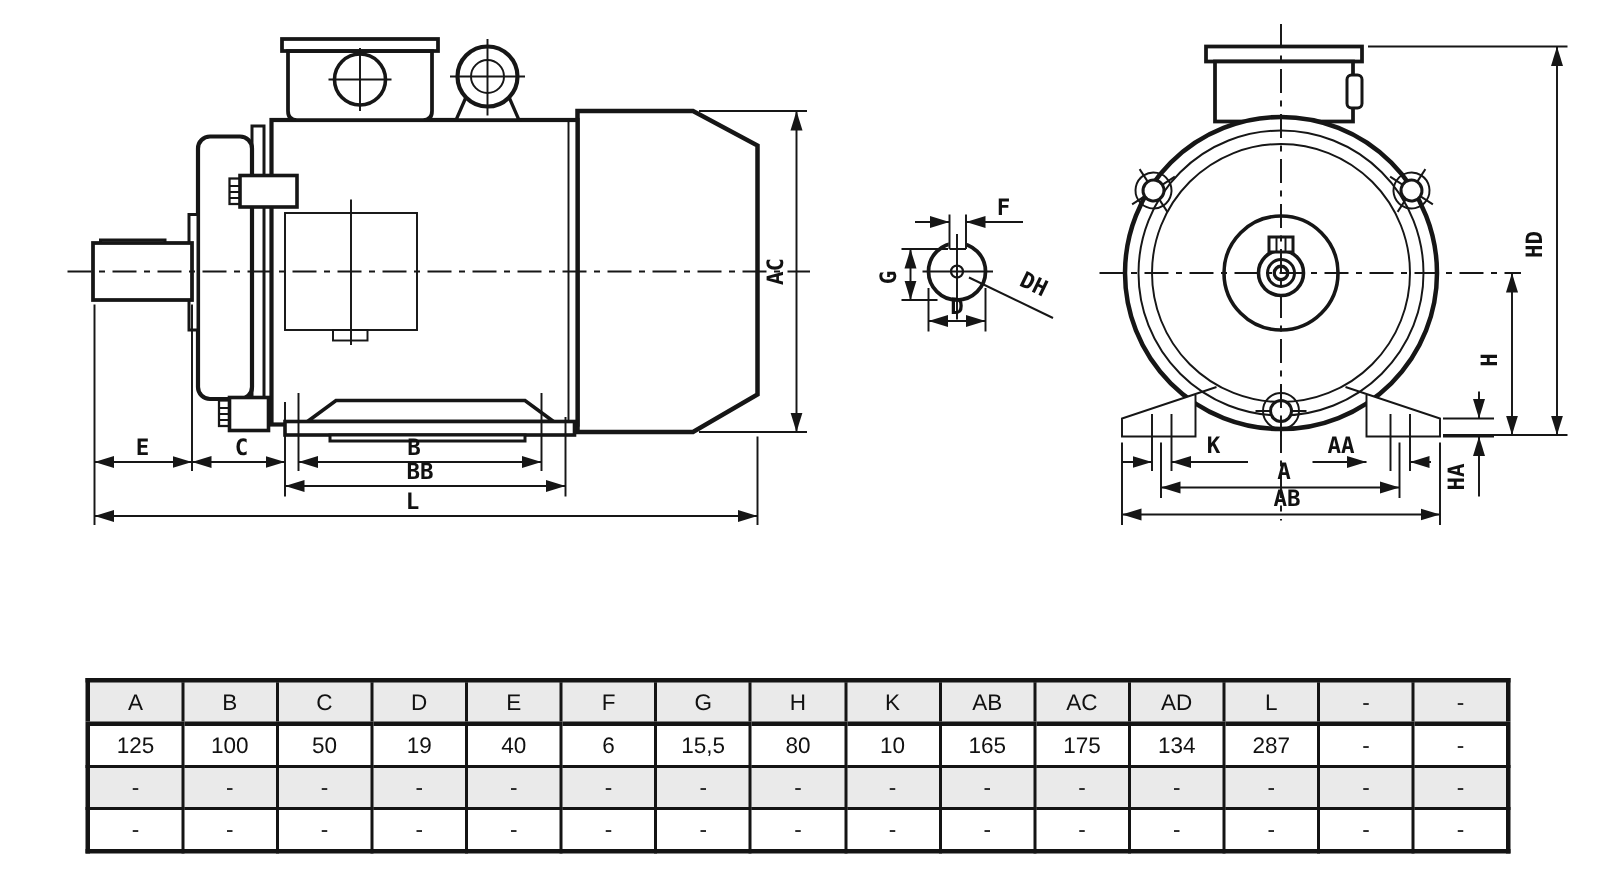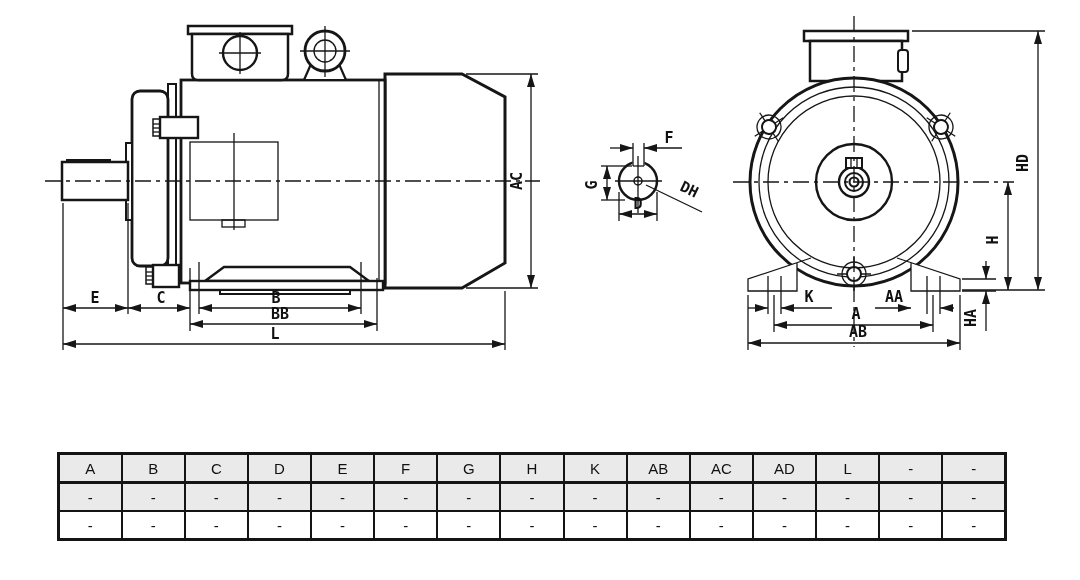--- a/index.html
+++ b/index.html
@@ -276,20 +276,37 @@
           <th>K</th>
           <th>AB</th>
           <th>AC</th>
           <th>AD</th>
           <th>L</th>
           <th>-</th>
           <th>-</th>
         </tr>
       </thead>
   <tbody>
+        <tr>
+          <td>125</td>
+          <td>100</td>
+          <td>50</td>
+          <td>19</td>
+          <td>40</td>
+          <td>6</td>
+          <td>15,5</td>
+          <td>80</td>
+          <td>10</td>
+          <td>165</td>
+          <td>175</td>
+          <td>134</td>
+          <td>287</td>
+          <td>-</td>
+          <td>-</td>
+        </tr>
         <tr class="alt">
           <td>-</td>
           <td>-</td>
           <td>-</td>
           <td>-</td>
           <td>-</td>
           <td>-</td>
           <td>-</td>
           <td>-</td>
           <td>-</td>

